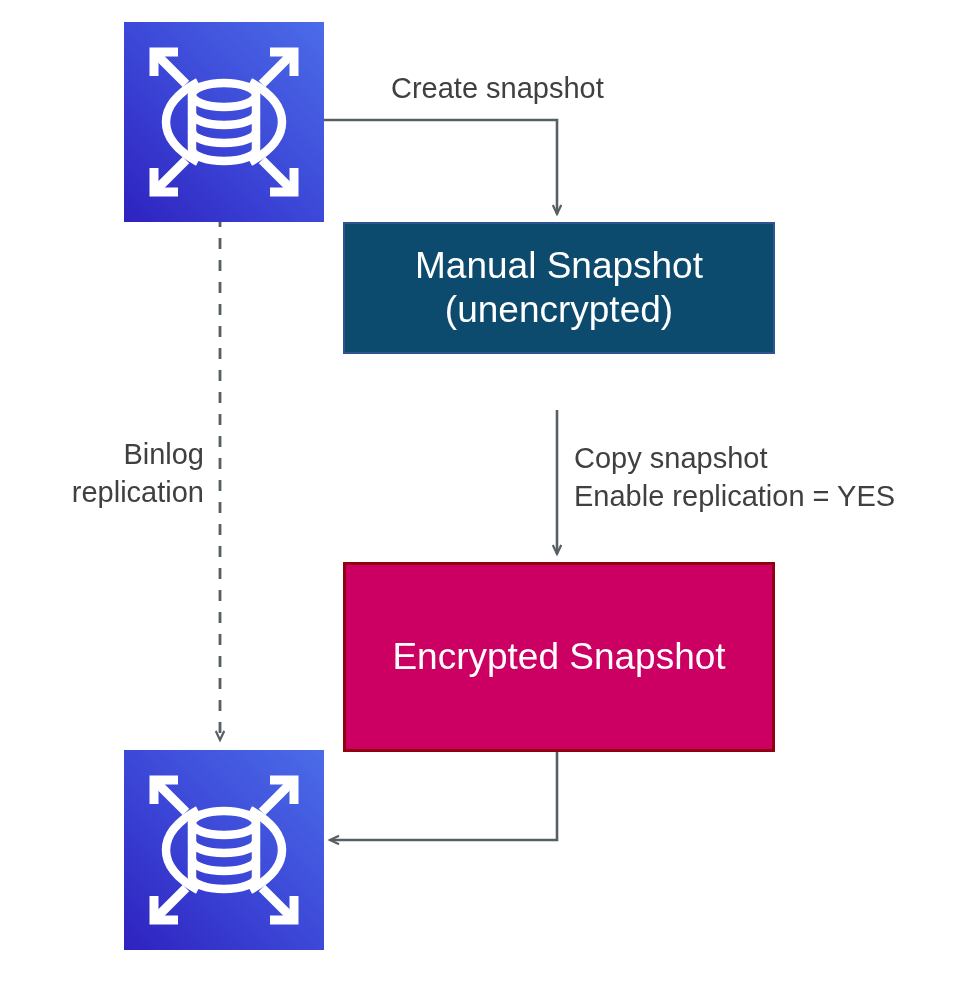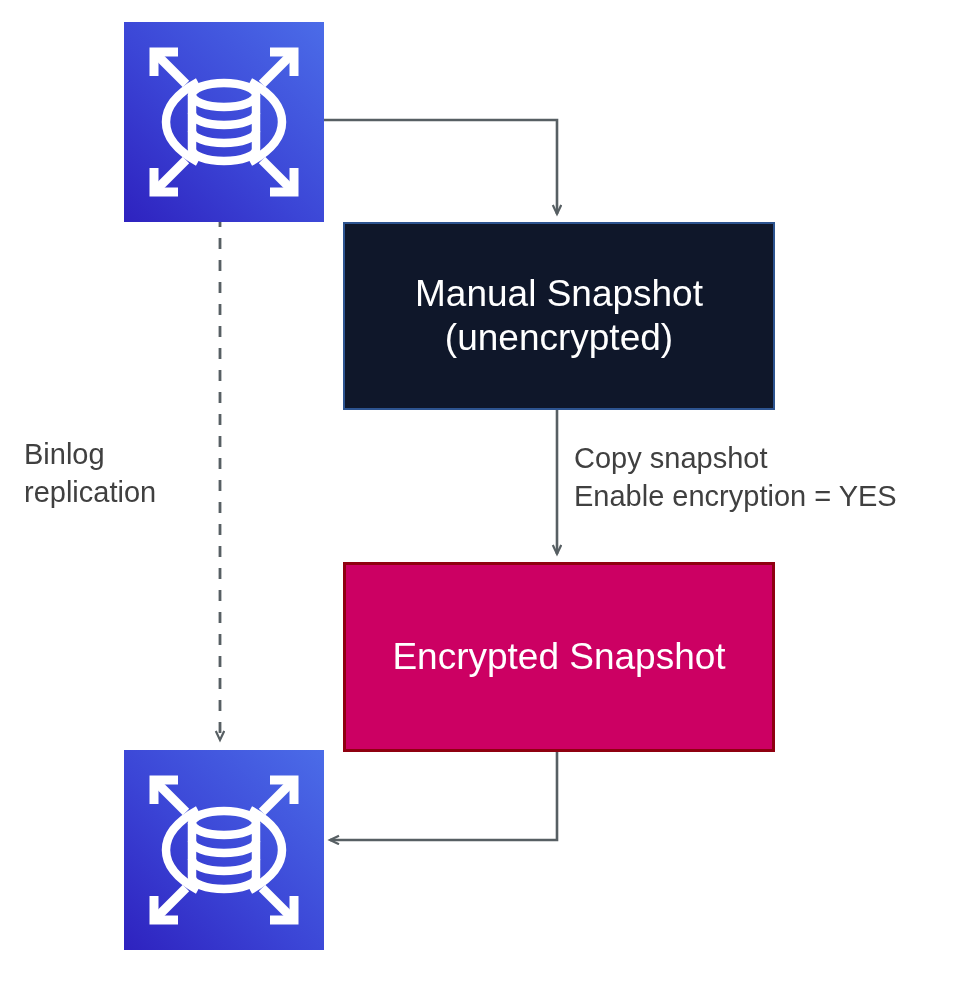--- a/index.html
+++ b/index.html
@@ -46,22 +46,22 @@
     justify-content: center;
     text-align: center;
     color: #ffffff;
     line-height: 1.18;
   }
   .proc-box .box-text { display: block; padding: 0 8px; }
   #box-manual-snapshot {
     left: 343px;
     top: 222px;
     width: 432px;
-    height: 188px;
-    background: #0f172a;
+    height: 132px;
+    background: #0c4a6e;
     border: 2px solid #2d5490;
     font-size: 37px;
   }
   #box-encrypted-snapshot {
     left: 343px;
     top: 562px;
     width: 432px;
     height: 190px;
     background: #cc0063;
     border: 3px solid #8f0010;
@@ -76,21 +76,21 @@
     font-size: 29px;
     line-height: 1.3;
     white-space: pre-line;
   }
   #label-create-snapshot { left: 391px; top: 70px; }
   #label-copy-snapshot  { left: 574px; top: 440px; }
   #label-binlog-replication {
     left: 24px;
     top: 436px;
     width: 180px;
-    text-align: left;
+    text-align: right;
   }
   #label-restore { left: 471px; top: 856px; }
 </style>
 </head>
 <body>
 
 <div id="diagram-canvas">
 
   <svg id="edge-layer" viewBox="0 0 958 984" xmlns="http://www.w3.org/2000/svg">
     <defs>
@@ -176,21 +176,22 @@
         <path d="M146,30 L170,30 L170,54"></path>
         <path d="M170,30 L138,62"></path>
         <path d="M30,146 L30,170 L54,170"></path>
         <path d="M30,170 L62,138"></path>
         <path d="M170,146 L170,170 L146,170"></path>
         <path d="M170,170 L138,138"></path>
       </g>
     </svg>
   </div>
 
+  <div class="edge-label" id="label-create-snapshot">Create snapshot</div>
 
   <div class="edge-label" id="label-copy-snapshot">Copy snapshot
-Enable encryption = YES</div>
+Enable replication = YES</div>
 
   <div class="edge-label" id="label-binlog-replication">Binlog
 replication</div>
 
 
 </div>
 
 </body></html>

